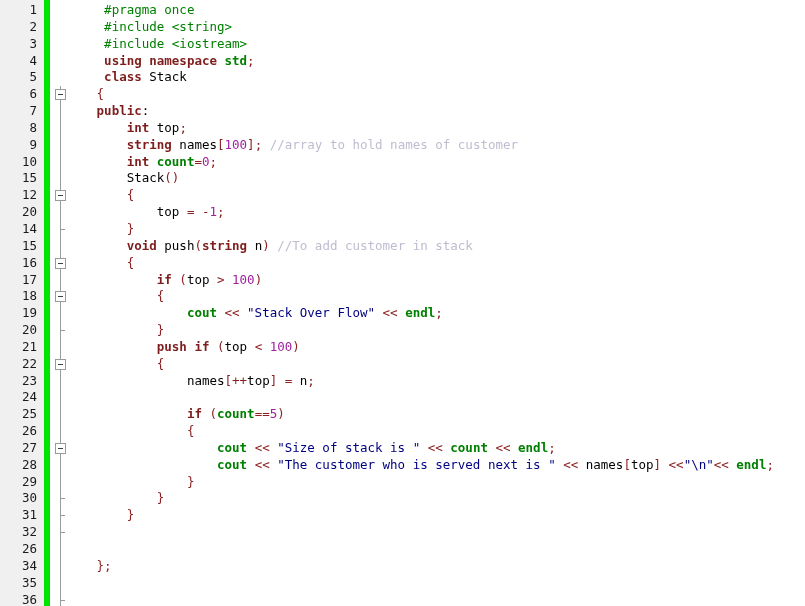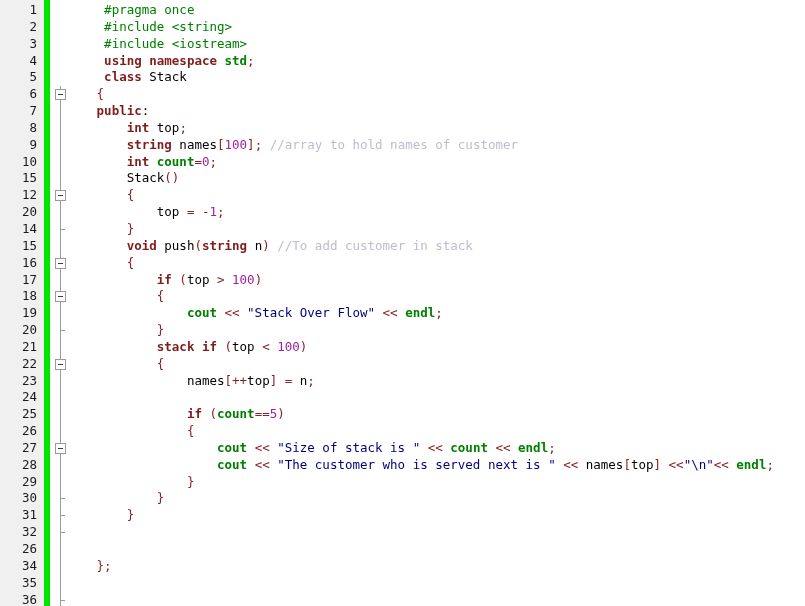--- a/index.html
+++ b/index.html
@@ -296,21 +296,21 @@
       <div class="codeline"><span class="t-id">       Stack</span><span class="t-br">()</span></div>
       <div class="codeline"><span class="t-br">       {</span></div>
       <div class="codeline"><span class="t-id">           top </span><span class="t-op">= -</span><span class="t-num">1</span><span class="t-op">;</span></div>
       <div class="codeline"><span class="t-br">       }</span></div>
       <div class="codeline"><span class="t-kw">       void </span><span class="t-id">push</span><span class="t-br">(</span><span class="t-kw">string</span><span class="t-id"> n</span><span class="t-br">)</span><span class="t-cmt"> //To add customer in stack</span></div>
       <div class="codeline"><span class="t-br">       {</span></div>
       <div class="codeline"><span class="t-kw">           if </span><span class="t-br">(</span><span class="t-id">top </span><span class="t-op">&gt; </span><span class="t-num">100</span><span class="t-br">)</span></div>
       <div class="codeline"><span class="t-br">           {</span></div>
       <div class="codeline"><span class="t-grn">               cout </span><span class="t-op">&lt;&lt; </span><span class="t-str">"Stack Over Flow"</span><span class="t-op"> &lt;&lt; </span><span class="t-grn">endl</span><span class="t-op">;</span></div>
       <div class="codeline"><span class="t-br">           }</span></div>
-      <div class="codeline"><span class="t-kw">           stack if </span><span class="t-br">(</span><span class="t-id">top </span><span class="t-op">&lt; </span><span class="t-num">100</span><span class="t-br">)</span></div>
+      <div class="codeline"><span class="t-kw">           push if </span><span class="t-br">(</span><span class="t-id">top </span><span class="t-op">&lt; </span><span class="t-num">100</span><span class="t-br">)</span></div>
       <div class="codeline"><span class="t-br">           {</span></div>
       <div class="codeline"><span class="t-id">               names</span><span class="t-br">[</span><span class="t-op">++</span><span class="t-id">top</span><span class="t-br">]</span><span class="t-op"> = </span><span class="t-id">n</span><span class="t-op">;</span></div>
       <div class="codeline"><span class="t-id"></span></div>
       <div class="codeline"><span class="t-kw">               if </span><span class="t-br">(</span><span class="t-grn">count</span><span class="t-op">==</span><span class="t-num">5</span><span class="t-br">)</span></div>
       <div class="codeline"><span class="t-br">               {</span></div>
       <div class="codeline"><span class="t-grn">                   cout </span><span class="t-op">&lt;&lt; </span><span class="t-str">"Size of stack is "</span><span class="t-op"> &lt;&lt; </span><span class="t-grn">count</span><span class="t-op"> &lt;&lt; </span><span class="t-grn">endl</span><span class="t-op">;</span></div>
       <div class="codeline"><span class="t-grn">                   cout </span><span class="t-op">&lt;&lt; </span><span class="t-str">"The customer who is served next is "</span><span class="t-op"> &lt;&lt; </span><span class="t-id">names</span><span class="t-br">[</span><span class="t-id">top</span><span class="t-br">]</span><span class="t-op"> &lt;&lt;</span><span class="t-str">"\n"</span><span class="t-op">&lt;&lt; </span><span class="t-grn">endl</span><span class="t-op">;</span></div>
       <div class="codeline"><span class="t-br">               }</span></div>
       <div class="codeline"><span class="t-br">           }</span></div>
       <div class="codeline"><span class="t-br">       }</span></div>

